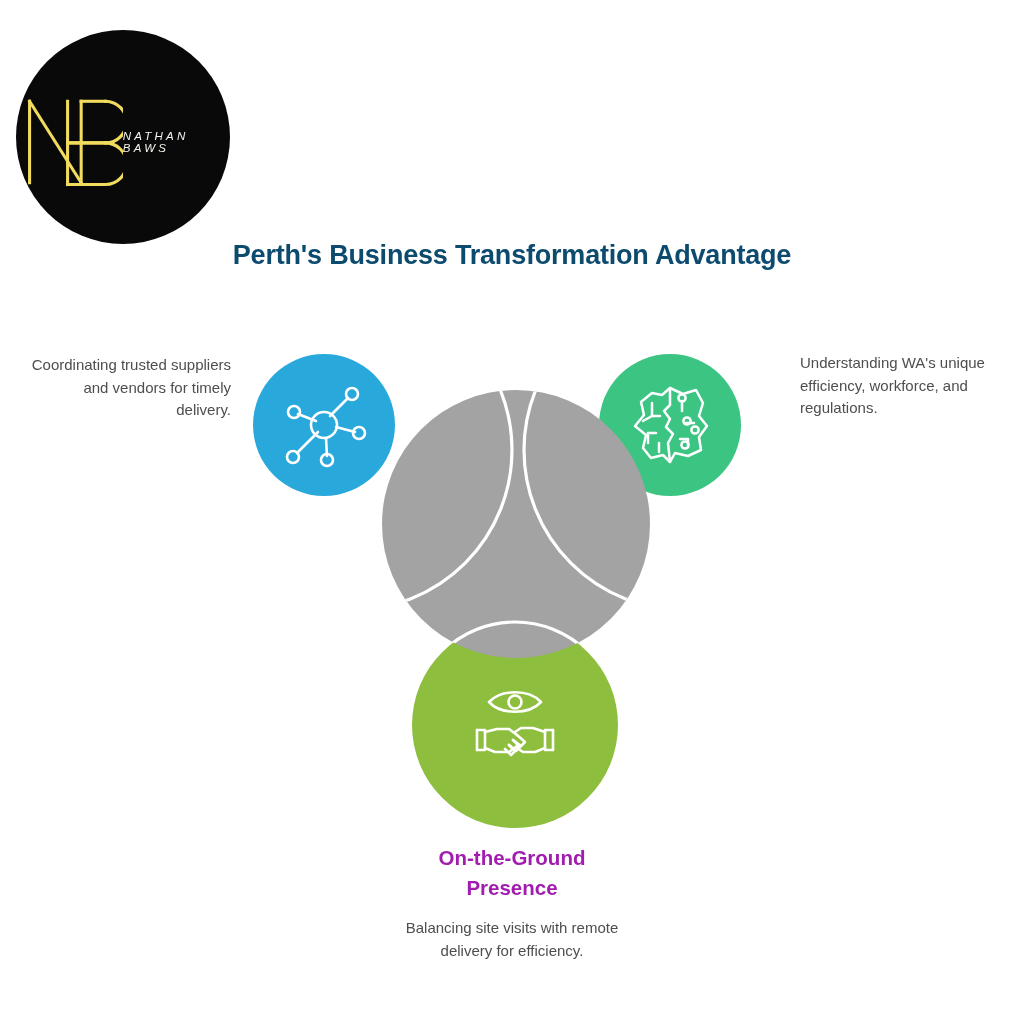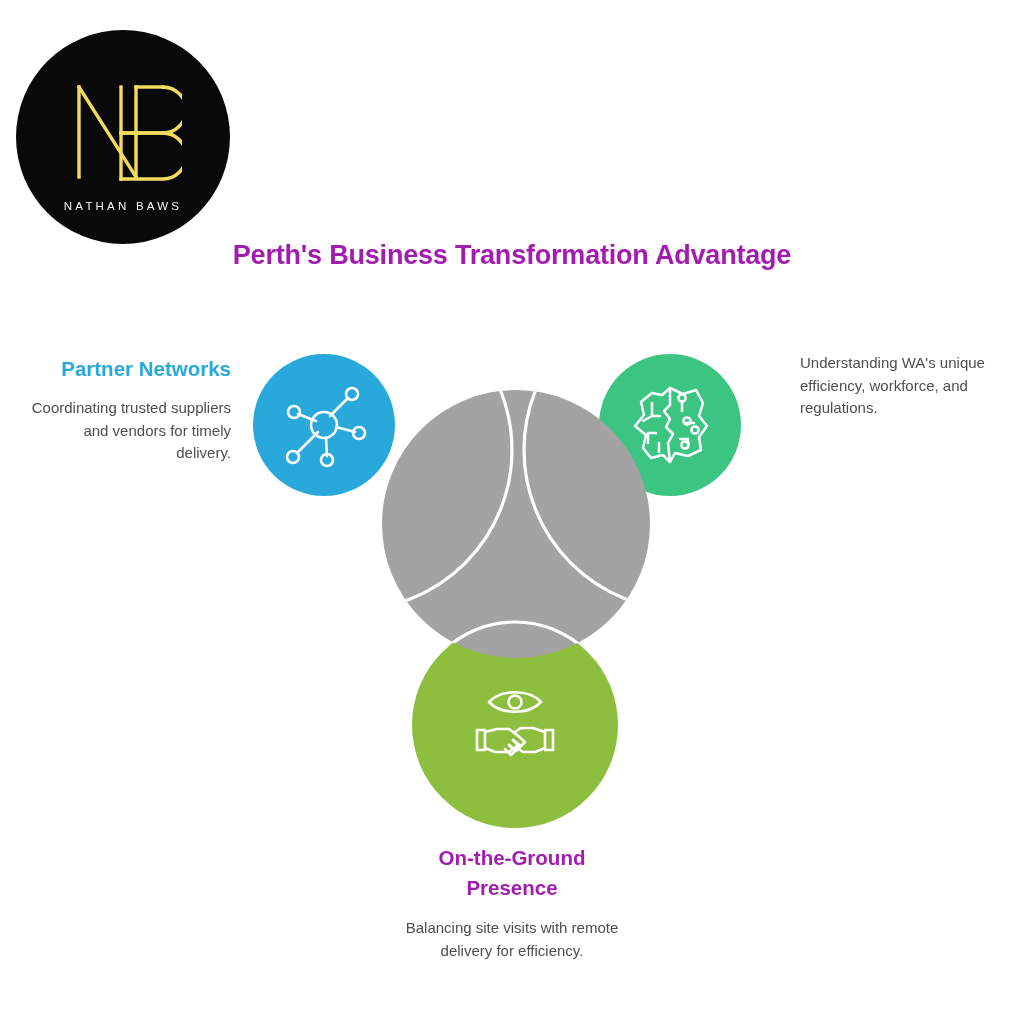--- a/index.html
+++ b/index.html
@@ -20,23 +20,23 @@
   
   #logo {
     position: absolute;
     left: 16px;
     top: 30px;
     width: 214px;
     height: 214px;
     border-radius: 50%;
     background: #090909;
     display: flex;
-    flex-direction: column;
     align-items: center;
     justify-content: center;
+    font-style: italic;
   }
   #logo-mark {
     display: block;
     margin-top: 10px;
   }
   #logo-wordmark {
     color: #f5f5f0;
     font-size: 11.5px;
     letter-spacing: 3.2px;
     font-weight: 400;
@@ -46,21 +46,21 @@
 
   
   #page-title {
     position: absolute;
     left: 0;
     top: 240px;
     width: 1024px;
     text-align: center;
     font-size: 27px;
     font-weight: bold;
-    color: #a21caf;
+    color: #0c4a6e;
     letter-spacing: -0.2px;
   }
 
   
   #venn {
     position: absolute;
     left: 0;
     top: 300px;
     width: 1024px;
     height: 560px;
@@ -233,21 +233,20 @@
       <path d="M-6,13 L0,19 L-4,23 L-10,17"></path>
 
       <path d="M30,0 L18,-4 L6,-4 L0,0"></path>
       <path d="M30,16 L20,20 L8,20 L2,16"></path>
     </g>
   </svg>
 
 </div>
 
 <div class="caption" id="caption-left">
-  <h3>Partner Networks</h3>
   <p>Coordinating trusted suppliers and vendors for timely delivery.</p>
 </div>
 
 <div class="caption" id="caption-right">
   <p>Understanding WA's unique efficiency, workforce, and regulations.</p>
 </div>
 
 <div class="caption" id="caption-bottom">
   <h3>On-the-Ground Presence</h3>
   <p>Balancing site visits with remote delivery for efficiency.</p>

